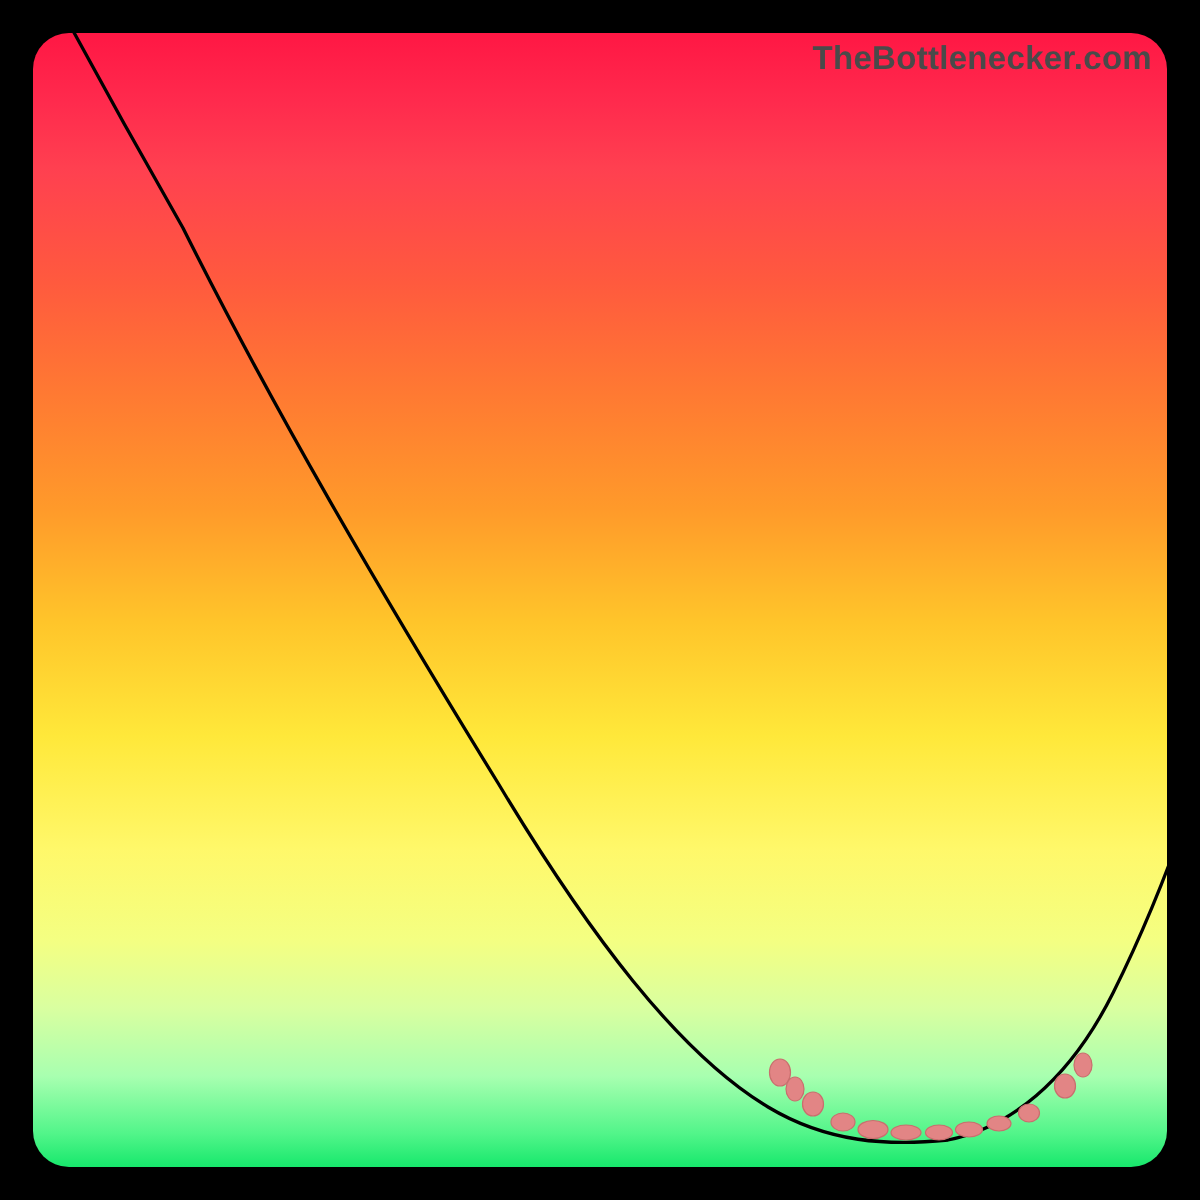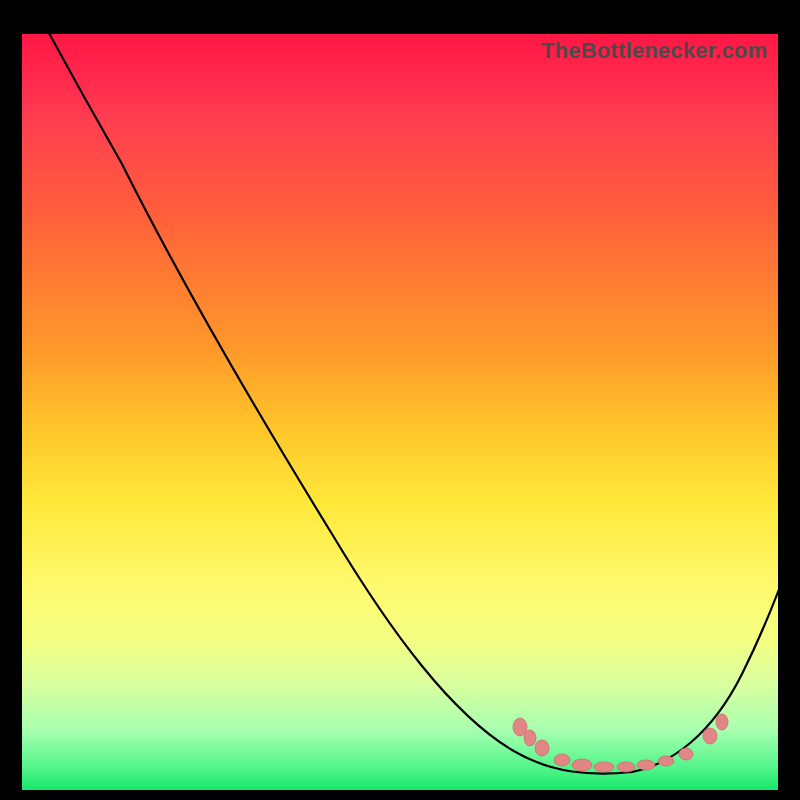--- a/index.html
+++ b/index.html
@@ -15,41 +15,42 @@
     position: absolute;
     left: 0;
     top: 0;
     width: 800px;
     height: 800px;
     background: #000;
   }
   .plot {
     position: absolute;
     left: 22px;
-    top: 34px;
+    top: 22px;
     width: 756px;
     height: 756px;
     
     background: linear-gradient(
       to bottom,
       #ff1744 0%,
       #ff2a4d 6%,
       #ff4050 12%,
       #ff5a3e 22%,
       #ff7a32 32%,
       #ff9a2a 42%,
       #ffc52a 52%,
       #ffe83a 62%,
       #fff86a 72%,
       #f4ff82 80%,
       #d9ffa0 86%,
       #a8ffb0 92%,
       #53f58a 97%,
       #17e86c 100%
     );
+    border-radius: 24px;
   }
   .watermark {
     position: absolute;
     top: 4px;
     right: 10px;
     color: #4a4a4a;
     font-size: 22px;
     font-weight: 600;
     letter-spacing: 0.2px;
     user-select: none;

